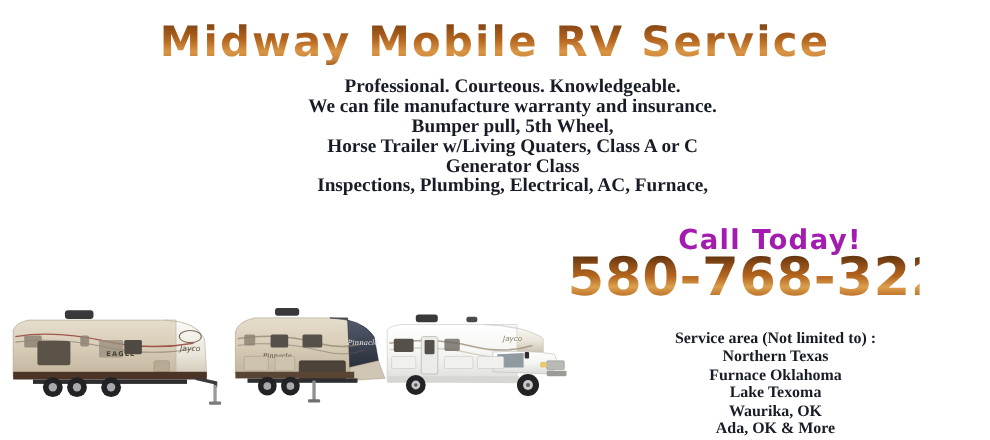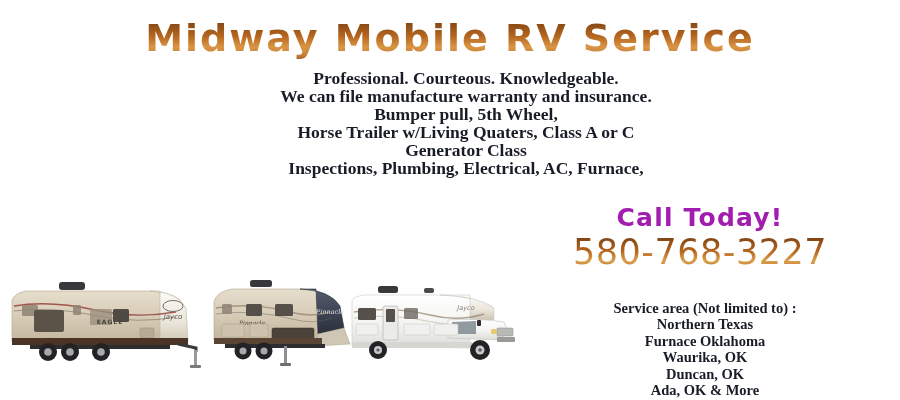--- a/index.html
+++ b/index.html
@@ -74,26 +74,26 @@
     font-size: 25px;
     letter-spacing: 1.2px;
     color: #a21caf;
     white-space: nowrap;
   }
 
   
   .phone {
     position: absolute;
     top: 232px;
-    left: 540px;
+    left: 516px;
     width: 320px;
     text-align: center;
     font-family: "DejaVu Sans", "Liberation Sans", sans-serif;
-    font-weight: normal;
-    font-size: 35px;
+    font-weight: bold;
+    font-size: 48px;
     letter-spacing: 0.5px;
     line-height: 40px;
     background: linear-gradient(to bottom,
         #5d3310 0%,
         #8a4a16 20%,
         #b5661f 48%,
         #dba04e 72%,
         #c2792f 90%,
         #8e5018 100%);
     -webkit-background-clip: text;
@@ -149,22 +149,22 @@
   </div>
 
   <div class="call-today">Call Today!</div>
 
   <div class="phone">580-768-3227</div>
 
   <div class="service-area">
     <span class="line">Service area (Not limited to) :</span>
     <span class="line">Northern Texas</span>
     <span class="line">Furnace Oklahoma</span>
+    <span class="line">Lake Texoma</span>
     <span class="line">Waurika, OK</span>
-    <span class="line">Duncan, OK</span>
     <span class="line">Ada, OK &amp; More</span>
   </div>
 
   <div class="rv-group">
     <svg width="545" height="125" viewBox="0 0 545 125" xmlns="http://www.w3.org/2000/svg">
       <defs>
         <linearGradient id="tanBody" x1="0" y1="0" x2="0" y2="1">
           <stop offset="0%" stop-color="#e6ddcc"></stop>
           <stop offset="45%" stop-color="#d8cdb8"></stop>
           <stop offset="100%" stop-color="#c2b49c"></stop>

